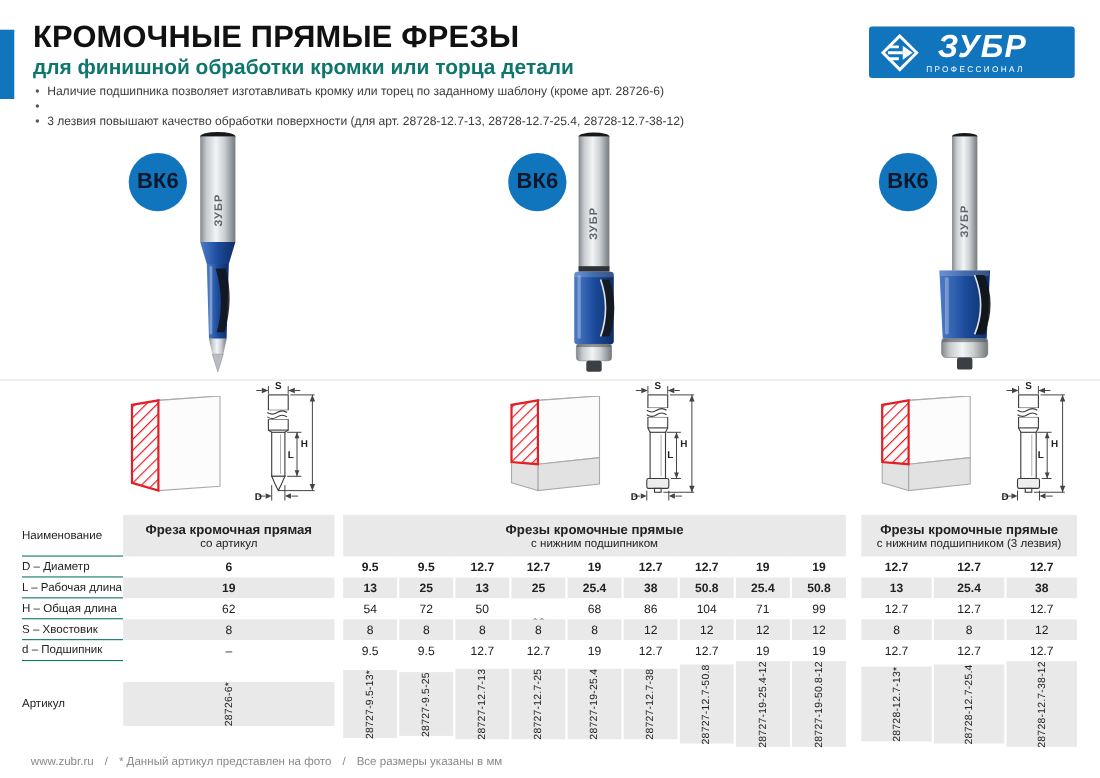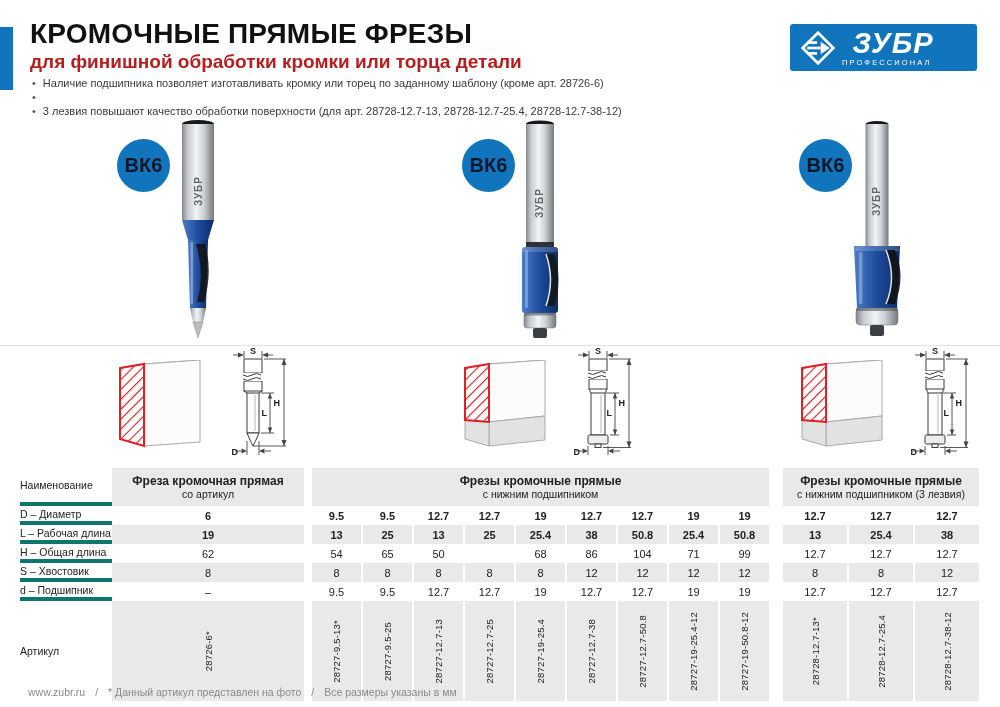--- a/index.html
+++ b/index.html
@@ -4,21 +4,21 @@
 <style>
   :root{ --blue:#1175bd; --red:#e31e24; --grey:#e9e9e9; --ink:#1a1a1a; }
   *{margin:0;padding:0;box-sizing:border-box;}
   html,body{background:#fff;}
   body{font-family:"Liberation Sans","DejaVu Sans",sans-serif;color:var(--ink);}
   .page{position:relative;width:1000px;height:707px;background:#fff;overflow:hidden;}
 
   
   .title-bar{position:absolute;left:0;top:27px;width:13px;height:63px;background:var(--blue);}
   .page-title{position:absolute;left:30px;top:18px;font-size:28px;font-weight:700;letter-spacing:.2px;color:#111;}
-  .page-subtitle{position:absolute;left:30px;top:51px;font-size:19px;font-weight:700;color:#b91c1c;}
+  .page-subtitle{position:absolute;left:30px;top:51px;font-size:19px;font-weight:700;color:#0f766e;}
   .bullets{position:absolute;left:32px;top:77px;font-size:11px;line-height:13.5px;color:#3b3b3b;}
   .bullet{display:flex;gap:7px;margin-bottom:.5px;}
   .bullet .dot{color:#555;font-size:11px;line-height:13.5px;}
 
   .logo{position:absolute;left:790px;top:24px;width:187px;height:47px;background:var(--blue);
         border-radius:3px;display:flex;align-items:center;padding:0 10px;gap:6px;}
   .logo-text{display:flex;flex-direction:column;align-items:flex-end;line-height:1;}
   .logo-brand{color:#fff;font-size:29px;font-weight:700;font-style:italic;letter-spacing:1px;}
   .logo-tagline{color:#fff;font-size:7.5px;letter-spacing:2.1px;margin-top:1px;margin-right:2px;}
 
@@ -30,21 +30,21 @@
   .sep-line{position:absolute;left:0;top:345px;width:1000px;height:1px;background:#e3e3e3;}
 
   .draw{position:absolute;}
   .dim text{font-size:9px;font-weight:700;fill:#222;}
   .shank-brand{font-size:10px;font-weight:700;fill:#60656b;letter-spacing:1px;}
 
   
   .spec-table{position:absolute;left:20px;top:468px;width:960px;}
   .t-row{display:flex;align-items:stretch;}
   .t-label{width:92px;font-size:10.5px;color:#222;display:flex;align-items:center;white-space:nowrap;flex:none;}
-  .t-underline{border-bottom:4px solid #0f766e;}
+  .t-underline{border-bottom:1px solid #0f766e;}
   .t-gap{flex:none;}
   .t-cell{flex:none;display:flex;align-items:center;justify-content:center;font-size:11px;color:#222;
           background:#fff;margin-right:2px;text-align:center;}
   .t-cell.last{margin-right:0;}
   .t-cell.grey{background:var(--grey);}
   .t-cell.bold{font-weight:700;}
   .t-head{flex-direction:column;justify-content:center;}
   .g-title{font-weight:700;font-size:12px;line-height:14px;}
   .g-sub{font-size:10.5px;line-height:12px;}
   .vert{writing-mode:vertical-rl;transform:rotate(180deg);font-size:9.5px;letter-spacing:.2px;white-space:nowrap;}
@@ -366,21 +366,21 @@
         <div class="t-gap" style="width: 14px;"></div>
         <div class="t-cell grey bold" style="width: 64px;">13</div>
         <div class="t-cell grey bold" style="width: 64px;">25.4</div>
         <div class="t-cell grey bold last" style="width: 64px;">38</div>
       </div>
       <div class="t-row" style="height: 19px;">
         <div class="t-label t-underline">H – Общая длина</div>
         <div class="t-cell last" style="width: 192px;">62</div>
         <div class="t-gap" style="width: 8px;"></div>
         <div class="t-cell" style="width: 49px;">54</div>
-        <div class="t-cell" style="width: 49px;">65</div>
+        <div class="t-cell" style="width: 49px;">72</div>
         <div class="t-cell" style="width: 49px;">50</div>
         <div class="t-cell" style="width: 49px; margin-top: 23px;">66</div>
         <div class="t-cell" style="width: 49px;">68</div>
         <div class="t-cell" style="width: 49px;">86</div>
         <div class="t-cell" style="width: 49px;">104</div>
         <div class="t-cell" style="width: 49px;">71</div>
         <div class="t-cell last" style="width: 49px;">99</div>
         <div class="t-gap" style="width: 14px;"></div>
         <div class="t-cell" style="width: 64px;">12.7</div>
         <div class="t-cell" style="width: 64px;">12.7</div>
@@ -415,21 +415,21 @@
         <div class="t-cell" style="width: 49px;">19</div>
         <div class="t-cell" style="width: 49px;">12.7</div>
         <div class="t-cell" style="width: 49px;">12.7</div>
         <div class="t-cell" style="width: 49px;">19</div>
         <div class="t-cell last" style="width: 49px;">19</div>
         <div class="t-gap" style="width: 14px;"></div>
         <div class="t-cell" style="width: 64px;">12.7</div>
         <div class="t-cell" style="width: 64px;">12.7</div>
         <div class="t-cell last" style="width: 64px;">12.7</div>
       </div>
-      <div class="t-row" style="height: 100px;">
+      <div class="t-row" style="height: 78px; align-items: center;">
         <div class="t-label">Артикул</div>
         <div class="t-cell grey last" style="width: 192px;">
           <span class="vert">28726-6*</span>
         </div>
         <div class="t-gap" style="width: 8px;"></div>
         <div class="t-cell grey" style="width: 49px;">
           <span class="vert">28727-9.5-13*</span>
         </div>
         <div class="t-cell grey" style="width: 49px;">
           <span class="vert">28727-9.5-25</span>

